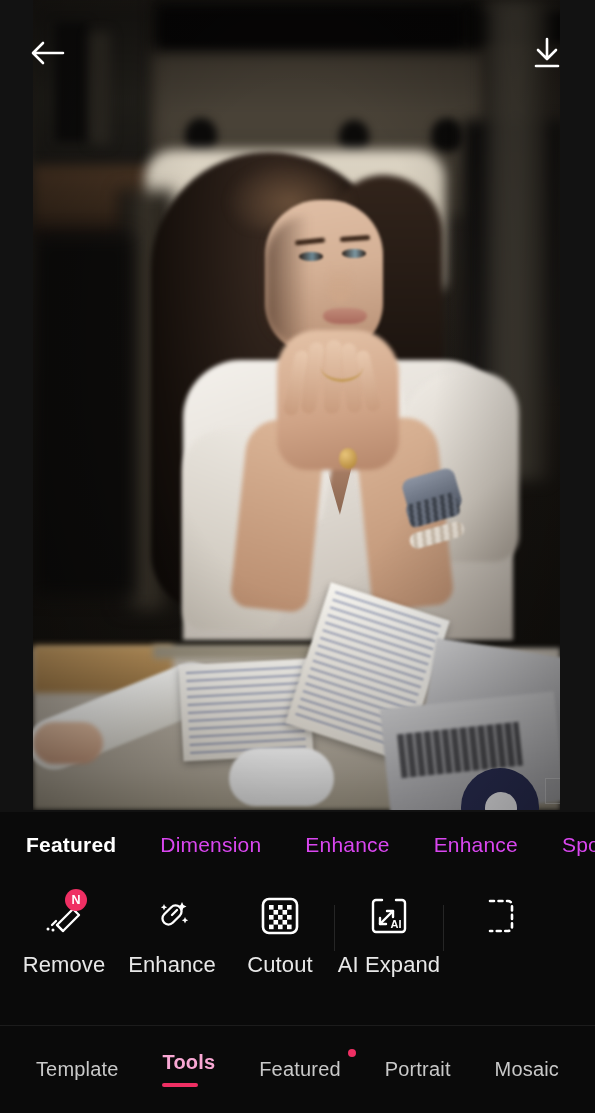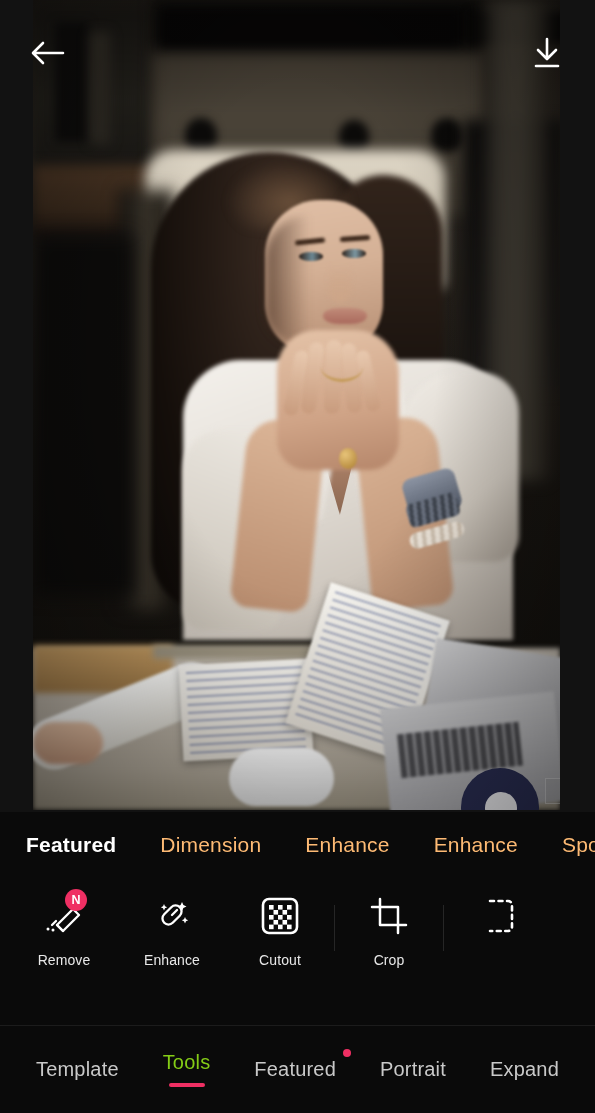--- a/index.html
+++ b/index.html
@@ -331,41 +331,41 @@
   .panel {
     position:absolute; left:0; top:812px; width:595px; height:301px;
     background:#0a0a0a;
   }
   .tabs {
     display:flex; align-items:center;
     height:65px; padding-left:26px; gap:44px;
     overflow:hidden; white-space:nowrap;
   }
   .tab {
-    font-size:21px; color:#fdba74; cursor:pointer; letter-spacing:.2px;
+    font-size:21px; color:#d946ef; cursor:pointer; letter-spacing:.2px;
   }
   .tab.active { color:#ffffff; font-weight:bold; }
 
   .tools-row {
     display:flex; align-items:flex-start;
     height:127px; padding-left:10px;
     overflow:hidden; white-space:nowrap;
   }
   .tool {
     width:108px; flex:0 0 108px;
     display:flex; flex-direction:column; align-items:center;
     padding-top:16px; cursor:pointer; position:relative;
   }
   .tool-ico {
     width:46px; height:46px;
     display:flex; align-items:center; justify-content:center;
     position:relative;
   }
   .tool-label {
-    margin-top:13px; font-size:14px; color:#e8e8e8; letter-spacing:.1px;
+    margin-top:13px; font-size:22px; color:#e8e8e8; letter-spacing:.1px;
   }
   .badge-n {
     position:absolute; top:-4px; right:0px;
     width:22px; height:22px; border-radius:50%;
     background:#ef2f63; color:#fff;
     font-size:12.5px; font-weight:bold;
     display:flex; align-items:center; justify-content:center;
     line-height:1;
   }
   .divider-v {
@@ -378,25 +378,25 @@
     background:#1c1c1c;
   }
 
   .bottom-nav {
     position:absolute; left:0; bottom:0; width:595px; height:88px;
     display:flex; align-items:center; justify-content:space-around;
     padding:0 14px;
   }
   .nav-item {
     position:relative;
-    display:flex; flex-direction:column; align-items:center;
+    display:flex; flex-direction:column; 
     cursor:pointer; padding:0 6px;
   }
   .nav-label { font-size:20px; color:#c9c9c9; letter-spacing:.2px; }
-  .nav-item.active .nav-label { color:#84cc16; font-weight:normal; }
+  .nav-item.active .nav-label { color:#f9a8d4; font-weight:bold; }
   .nav-underline {
     margin-top:9px; width:36px; height:4px; border-radius:2px;
     background:#ef2f63;
   }
   .nav-dot {
     position:absolute; top:-9px; right:-9px;
     width:8px; height:8px; border-radius:50%;
     background:#ef2f63;
   }
 </style>
@@ -564,32 +564,35 @@
               <rect x="18" y="28.6" width="4.6" height="4.6"></rect>
               <rect x="27" y="28.6" width="4.6" height="4.6"></rect>
             </g>
           </svg>
         </div>
         <div class="tool-label">Cutout</div>
       </div>
 
       <div class="divider-v"></div>
 
+
       <div class="tool">
         <div class="tool-ico">
           <svg width="40" height="40" viewBox="0 0 40 40">
-            <g fill="none" stroke="#ffffff" stroke-width="2.5" stroke-linecap="round" stroke-linejoin="round">
-              <path d="M11 3 V29 H37"></path>
-              <path d="M3 11 H29 V37"></path>
+            <path d="M13 4 H7 a3 3 0 0 0 -3 3 v26 a3 3 0 0 0 3 3 h26 a3 3 0 0 0 3 -3 V7 a3 3 0 0 0 -3 -3 h-6" fill="none" stroke="#ffffff" stroke-width="2.4" stroke-linecap="round"></path>
+            <g fill="none" stroke="#ffffff" stroke-width="2.4" stroke-linecap="round" stroke-linejoin="round">
+              <path d="M11 28 L24 15"></path>
+              <path d="M11 22 V28 H17"></path>
+              <path d="M24 15 H18 M24 15 V21"></path>
             </g>
+            <text x="27" y="32" font-family="Liberation Sans, sans-serif" font-size="11" font-weight="bold" fill="#ffffff" text-anchor="middle">AI</text>
           </svg>
         </div>
-        <div class="tool-label">Crop</div>
-      </div>
-
+        <div class="tool-label">AI Expand</div>
+      </div>
 
       <div class="divider-v"></div>
 
       <div class="tool">
         <div class="tool-ico">
           <svg width="40" height="40" viewBox="0 0 40 40">
             <g stroke="#ffffff" stroke-width="2.6" stroke-linecap="round" fill="none" stroke-dasharray="4 4.5">
               <path d="M12 5 H30 a4 4 0 0 1 4 4 V31 a4 4 0 0 1 -4 4 H12"></path>
             </g>
           </svg>
@@ -615,19 +618,19 @@
       <div class="nav-item">
         <span class="nav-label">Featured</span>
         <span class="nav-dot"></span>
       </div>
 
       <div class="nav-item">
         <span class="nav-label">Portrait</span>
       </div>
 
       <div class="nav-item">
-        <span class="nav-label">Expand</span>
+        <span class="nav-label">Mosaic</span>
       </div>
 
     </div>
 
   </div>
 </div>
 
 </body></html>

